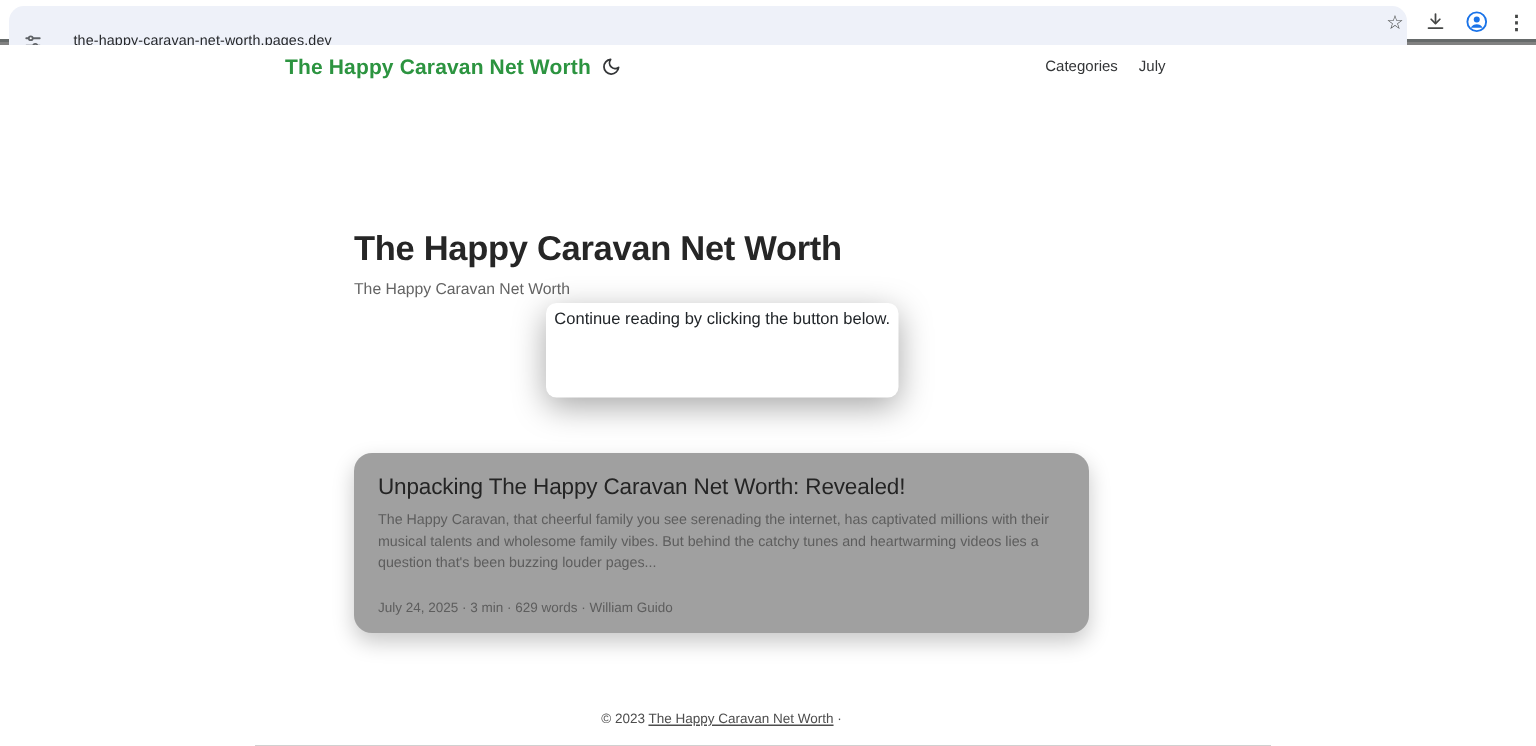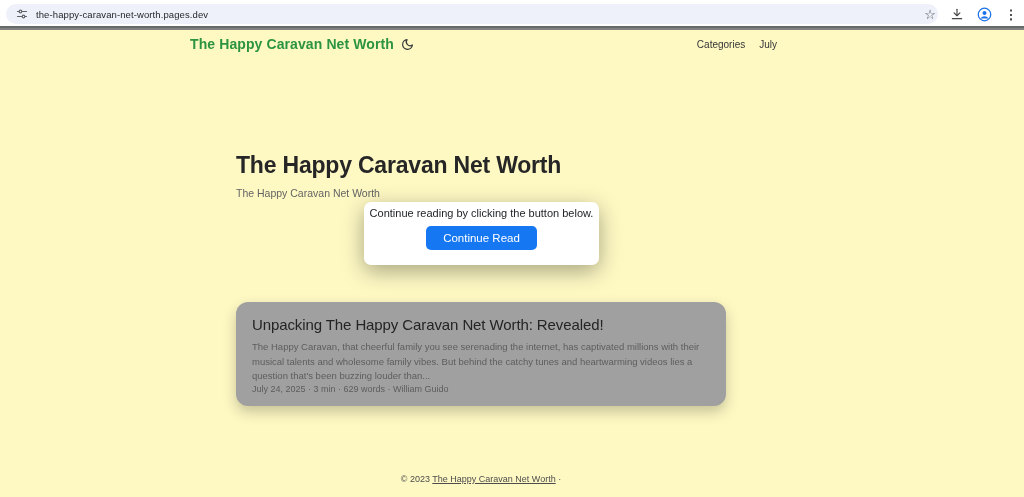--- a/index.html
+++ b/index.html
@@ -7,36 +7,36 @@
               font-family:"Liberation Sans", sans-serif; }
 
   
   .chrome {
     position:relative; width:1024px; height:28px; background:#ffffff;
     border-bottom:2px solid #666a6a;
   }
   .omnibox {
     position:absolute; left:6px; top:4px; width:932px; height:20px;
     background:#eef1f9; border-radius:10px;
-    display:flex; align-items:flex-end; padding:4px 10px; gap:8px; cursor:text;
+    display:flex; align-items:flex-start; padding:18px 10px; gap:21px; cursor:text;
   }
   .omnibox .url { font-size:9.5px; color:#26282b; letter-spacing:.1px; }
   .chrome-actions {
     position:absolute; right:2px; top:0; height:28px;
     display:flex; align-items:center; gap:9px; padding-right:2px;
   }
   .chrome-actions .cicon {
     width:18px; height:18px; display:flex; align-items:center; justify-content:center;
     color:#454746; font-size:13px; cursor:pointer;
   }
   .cicon svg { display:block; }
   .menu-dots { font-size:13px; color:#454746; font-weight:bold; }
 
   
-  .page { position:absolute; left:0; top:30px; width:1024px; height:467px; background:#fef9c3; }
+  .page { position:absolute; left:0; top:30px; width:1024px; height:467px; background:#ffffff; }
 
   .site-header { position:absolute; left:0; top:0; width:100%; height:34px; }
   .site-title-row { position:absolute; left:190px; top:6px; display:flex; align-items:center; gap:7px; cursor:pointer; }
   .site-title { font-size:14px; font-weight:bold; color:#2c9440; letter-spacing:.1px; }
   .moon { width:13px; height:13px; color:#343638; cursor:pointer; }
   .moon svg { display:block; }
   .top-nav { position:absolute; right:247px; top:9px; display:flex; gap:14px;align-items:flex-end; }
   .top-nav .nav-link { font-size:10px; color:#333537; cursor:pointer; }
 
   .hero-title { position:absolute; left:236px; top:122px; font-size:23px; font-weight:bold;
@@ -57,21 +57,21 @@
   }
 
   
   .post-card {
     position:absolute; left:236px; top:272px; width:490px;
     background:#a0a0a0; border-radius:12px; padding:14px 16px 12px;
     box-shadow:0 6px 14px rgba(0,0,0,.22); cursor:pointer;
   }
   .post-title { font-size:15px; font-weight:normal; color:#242424; letter-spacing:-0.1px; }
   .post-excerpt { margin-top:7px; font-size:9.5px; line-height:1.55; color:#5d5d5d; }
-  .post-meta { margin-top:0; font-size:9px; color:#5d5d5d; }
+  .post-meta { margin-top:16px; font-size:9px; color:#5d5d5d; }
 
   
   .footer { position:absolute; left:236px; top:444px; width:490px; text-align:center;
             font-size:9px; color:#4d4d4d; }
   .footer a { color:#4d4d4d; text-decoration:underline; cursor:pointer; }
 </style>
 </head>
 <body>
 
 <div class="chrome">
@@ -121,28 +121,27 @@
       <span class="nav-link">Categories</span>
       <span class="nav-link">July</span>
     </nav>
   </div>
 
   <h1 class="hero-title">The Happy Caravan Net Worth</h1>
   <div class="hero-subtitle">The Happy Caravan Net Worth</div>
 
   <article class="post-card">
     <h2 class="post-title">Unpacking The Happy Caravan Net Worth: Revealed!</h2>
-    <p class="post-excerpt">The Happy Caravan, that cheerful family you see serenading the internet, has captivated millions with their musical talents and wholesome family vibes. But behind the catchy tunes and heartwarming videos lies a question that's been buzzing louder than...</p>
+    <p class="post-excerpt">The Happy Caravan, that cheerful family you see serenading the internet, has captivated millions with their musical talents and wholesome family vibes. But behind the catchy tunes and heartwarming videos lies a question that's been buzzing louder pages...</p>
     <div class="post-meta">July 24, 2025 · 3 min · 629 words · William Guido</div>
   </article>
 
   <footer class="footer">
     <span>© 2023</span>
     <a>The Happy Caravan Net Worth</a>
     <span>·</span>
   </footer>
 
 </div>
 
 <div class="modal">
   <div class="modal-message">Continue reading by clicking the button below.</div>
-  <button class="modal-button">Continue Read</button>
 </div>
 
 </body></html>

